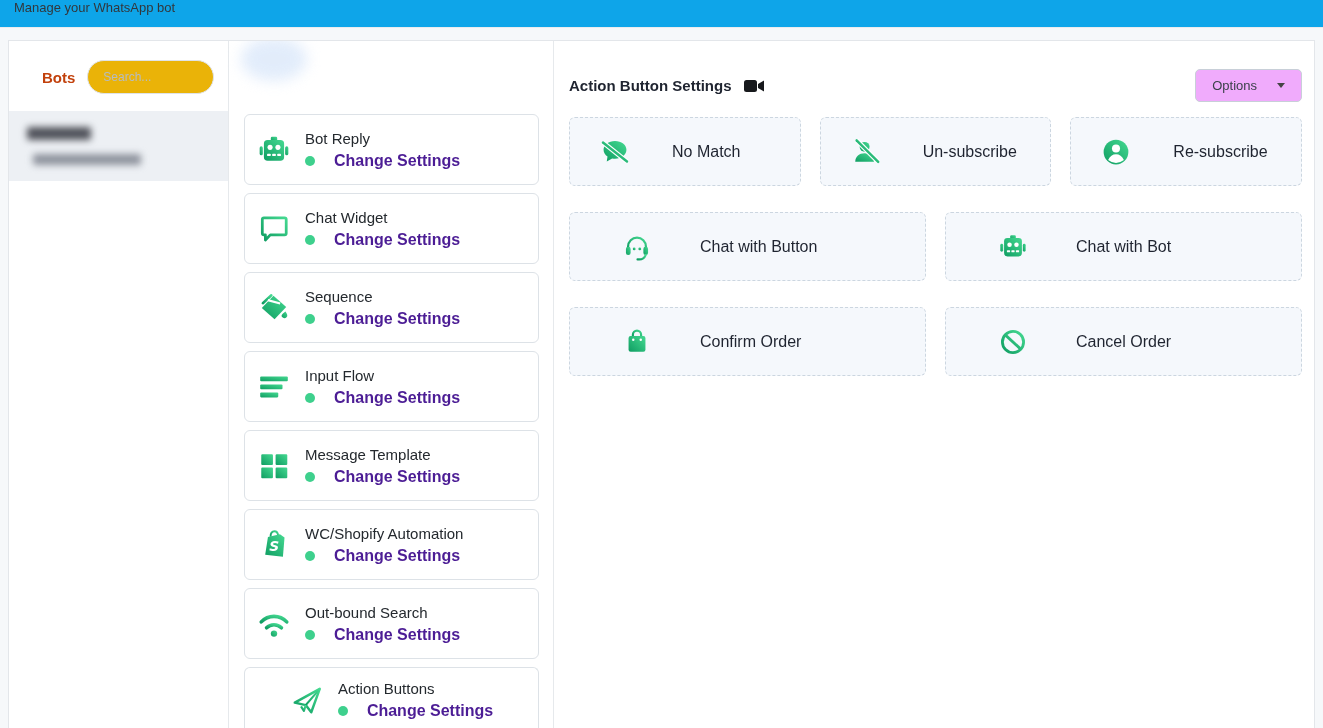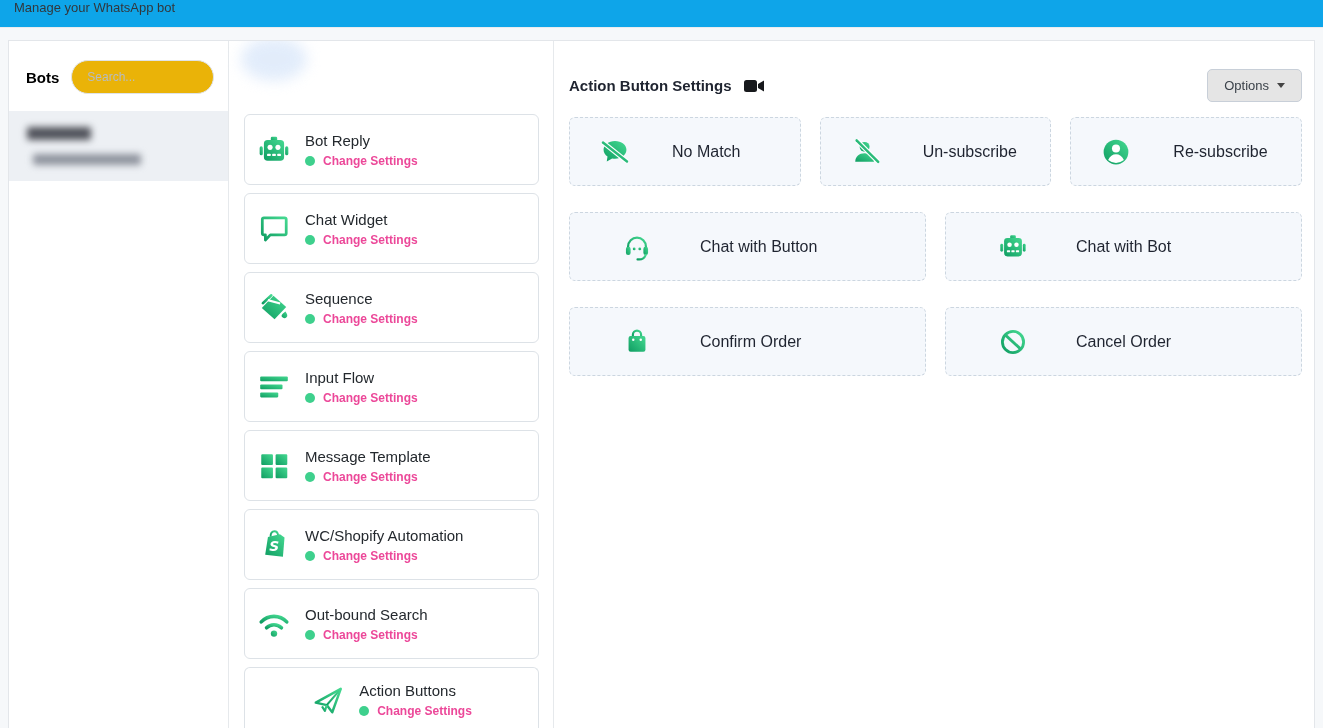--- a/index.html
+++ b/index.html
@@ -26,21 +26,21 @@
     border: 1px solid #e3e6ea;
     display: flex;
     overflow: hidden;
   }
   
   .sidebar { width: 220px; border-right: 1px solid #e6e9ec; flex: 0 0 auto; }
   .sidebar-head {
     display: flex; align-items: center; gap: 12px;
     padding: 19px 14px 17px 17px;
   }
-  .sidebar-heading { font-size: 15px; font-weight: 700; color: #000000; }
+  .sidebar-heading { font-size: 15px; font-weight: 700; color: #c2410c; margin-left: 16px; }
   .search-input {
     flex: 1; min-width: 0; height: 34px;
     border: 1px solid #dfe3e8; border-radius: 17px;
     padding: 15px 15px; font-size: 12px; color: #495057;
     font-family: "Liberation Sans", sans-serif;
     outline: none; background: #eab308;
   }
   .search-input::placeholder { color: #b6bcc3; }
   .bot-item {
     height: 70px; background: #edf0f4; cursor: pointer;
@@ -67,34 +67,34 @@
     border: 1px solid #dde2e7; border-radius: 6px;
     display: flex; align-items: center;
     padding: 0 12px; background: #fff; cursor: pointer;
   }
   .fcard.active { border-bottom: 6px solid #22c55e; justify-content: center; }
   .ficon { width: 48px; flex: 0 0 auto; display: flex; align-items: center; }
   .fmeta { display: flex; flex-direction: column; gap: 5px; }
   .ftitle { font-size: 15px; color: #24292e; }
   .fsettings { display: flex; align-items: center; }
   .dot { width: 10px; height: 10px; border-radius: 50%; background: #3ed08d; margin-right: 8px; flex: 0 0 auto; }
-  .flink { font-size: 12px; font-weight: 700; color: #ec4899; text-decoration: none; cursor: pointer; }
+  .flink { font-size: 16px; font-weight: 700; color: #4c1d95; text-decoration: none; cursor: pointer; margin-left: 11px; }
   
   .panel { flex: 1; padding: 16px 12px 0 15px; }
   .panel-head {
     display: flex; align-items: center; justify-content: space-between;
     margin-bottom: 15px;
     margin-top: 12px;
   }
   .panel-title-wrap { display: flex; align-items: center; gap: 13px; }
   .panel-title { font-size: 15px; font-weight: 700; color: #1f2430; }
   .video-btn { display: flex; align-items: center; cursor: pointer; background: none; border: none; padding: 0; }
   .options-btn {
-    display: flex; align-items: center; gap: 8px;
-    background: #e5e5e5; border: 1px solid #c8cfd8; border-radius: 5px;
+    display: flex; align-items: center; gap: 20px;
+    background: #f0abfc; border: 1px solid #c8cfd8; border-radius: 5px;
     padding: 8px 16px; font-size: 13px; color: #3a4149;
     font-family: "Liberation Sans", sans-serif; cursor: pointer;
   }
   .row { display: grid; gap: 19px; margin-bottom: 26px; }
   .row.cols3 { grid-template-columns: repeat(3, 1fr); }
   .row.cols2 { grid-template-columns: repeat(2, 1fr); }
   .acard {
     height: 69px;
     background: #f5f8fc;
     border: 1px dashed #ccd6e0; border-radius: 6px;

